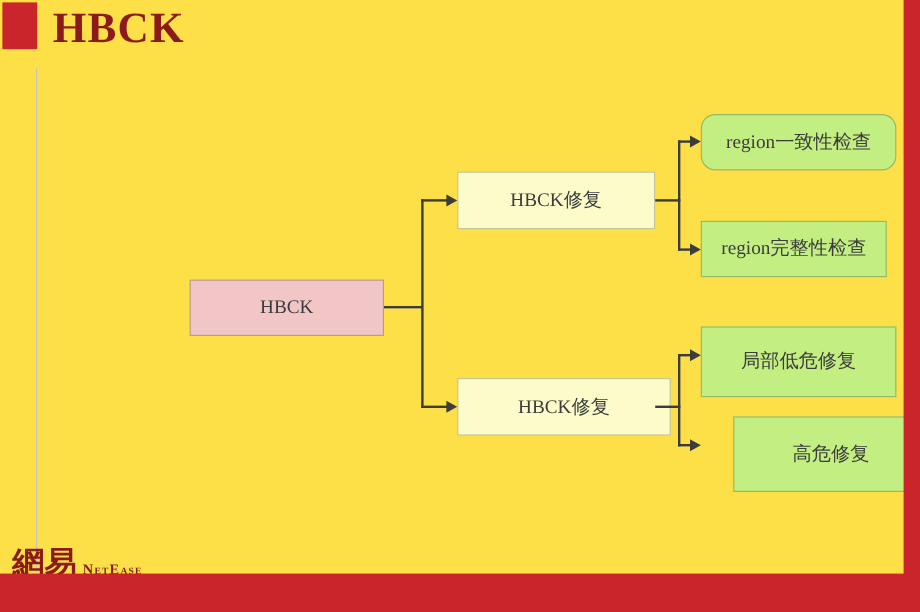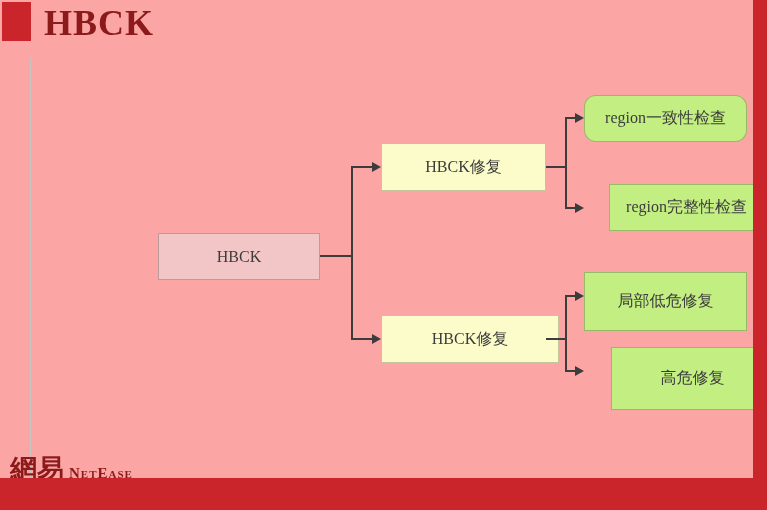--- a/index.html
+++ b/index.html
@@ -1,56 +1,56 @@
 <!DOCTYPE html>
 <html style="--accent-red: #c9252b; --title-red: #8c1a1a; --root-fill: #f2c6c6; --branch-fill: #fcfcca; --leaf-fill: #c3ee82; --line-color: #3c3c3c;"><head>
 <meta charset="utf-8">
 <style>
   html, body { margin: 0; padding: 0; }
   body {
     width: 767px; height: 510px;
     font-family: "Liberation Sans", sans-serif;
     background: #ffffff;
   }
-  .slide { position: relative; width: 767px; height: 510px; background: #fca5a5; overflow: hidden; }
+  .slide { position: relative; width: 767px; height: 510px; background: #fde047; overflow: hidden; }
 
   
   .accent-square { position: absolute; left: 2px; top: 2px; width: 29px; height: 39px; background: var(--accent-red, #c9252b); }
   .page-title {
     position: absolute; left: 44px; top: 2px;
     font-family: "Liberation Serif", "DejaVu Serif", serif;
     font-weight: bold; font-size: 36px; line-height: 42px;
     letter-spacing: 1px; color: var(--title-red, #8c1a1a);
   }
   .left-rule { position: absolute; left: 30px; top: 57px; width: 1px; height: 420px; background: #c4c4c4; }
 
   
   .right-accent-bar  { position: absolute; left: 753px; top: 0; width: 14px; height: 510px; background: var(--accent-red, #c9252b); }
   .bottom-accent-bar { position: absolute; left: 0; top: 478px; width: 767px; height: 32px; background: var(--accent-red, #c9252b); }
 
   
   .logo { position: absolute; left: 10px; top: 451px; display: flex; align-items: baseline; gap: 5px; color: var(--title-red, #8c1a1a); }
   .logo-cn { font-size: 27px; font-weight: bold; font-family: "Liberation Serif", "DejaVu Serif", serif; }
-  .logo-en { font-size: 15px; font-weight: bold; font-variant: small-caps; letter-spacing: 1px; font-family: "Liberation Serif", "DejaVu Serif", serif; }
+  .logo-en { font-size: 12px; font-weight: bold; font-variant: small-caps; letter-spacing: 1px; font-family: "Liberation Serif", "DejaVu Serif", serif; }
 
   
   .node {
     position: absolute; display: flex; align-items: center; justify-content: center;
     font-family: "Liberation Serif", "DejaVu Serif", serif;
     font-size: 16px; color: #3c3c3c;
     border: 1px solid rgba(0,0,0,.22); box-sizing: border-box;
     text-align: center;
   }
   .node-root     { left: 158px; top: 233px; width: 162px; height: 47px; background: var(--root-fill, #f2c6c6); }
   .node-branch   { background: var(--branch-fill, #fcfcca); }
   .node-branch-0 { left: 381px; top: 143px; width: 165px; height: 48px; }
   .node-branch-1 { left: 381px; top: 315px; width: 178px; height: 48px; }
   .node-leaf     { background: var(--leaf-fill, #c3ee82); }
   .node-leaf-0   { left: 584px; top: 95px;  width: 163px; height: 47px; border-radius: 12px; }
-  .node-leaf-1   { left: 609px; top: 184px; width: 155px; height: 47px; }
+  .node-leaf-1   { left: 584px; top: 184px; width: 155px; height: 47px; }
   .node-leaf-2   { left: 584px; top: 272px; width: 163px; height: 59px; }
   .node-leaf-3   { left: 611px; top: 347px; width: 163px; height: 63px; }
 
   
   .cline { position: absolute; background: var(--line-color, #3c3c3c); }
   .c-root-h { left: 320px; top: 255px; width: 32px; height: 2px; }
   .c-trunk1 { left: 351px; top: 166px; width: 2px;  height: 174px; }
   .c-b0-in  { left: 351px; top: 166px; width: 24px; height: 2px; }
   .c-b1-in  { left: 351px; top: 338px; width: 24px; height: 2px; }
   .c-b0-out { left: 546px; top: 166px; width: 21px; height: 2px; }

